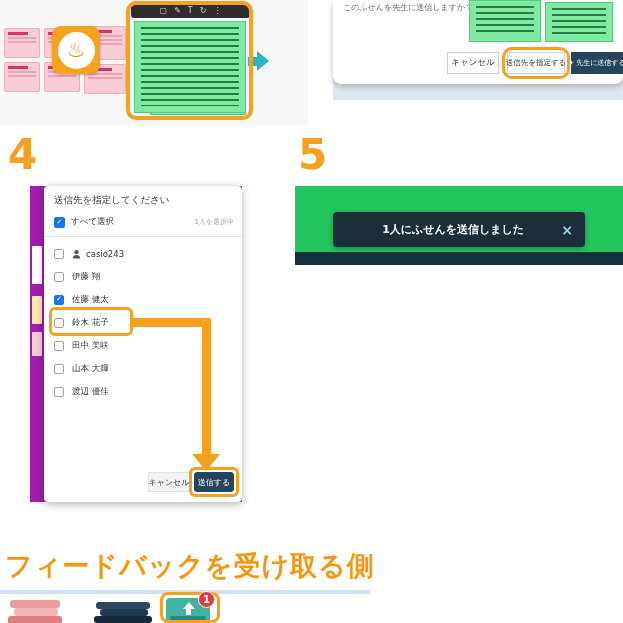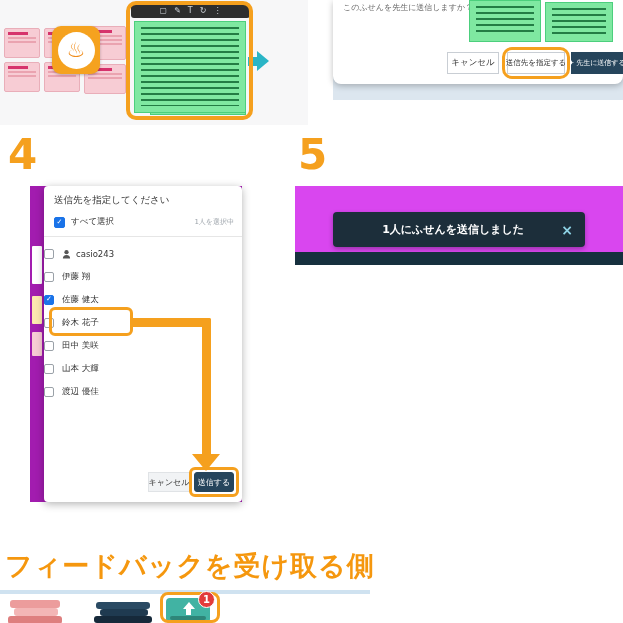--- a/index.html
+++ b/index.html
@@ -51,35 +51,35 @@
                     border-radius:4px; box-shadow:0 2px 8px rgba(0,0,0,.3); }
   .md-title { position:absolute; left:10px; top:8px; font-size:9.5px; color:#333; }
   .sel-row { position:absolute; left:10px; top:28px; height:16px; display:flex; align-items:center; gap:6px; }
   .sel-count { position:absolute; right:8px; top:31px; font-size:7px; color:#9aa1a8; }
   .md-divider { position:absolute; left:0; top:50px; width:100%; border-top:1px solid #e6e6e6; }
   .cb { width:10px; height:10px; border:1px solid #9aa1a8; border-radius:2px; background:#fff;
         display:flex; align-items:center; justify-content:center; flex:0 0 auto; }
   .cb.checked { background:#1a73e8; border-color:#1a73e8; color:#fff; font-size:7px; line-height:1; }
   .cb-big { width:11px; height:11px; }
   .m-list { position:absolute; left:0; top:56px; width:100%; }
-  .m-row { height:23px; display:flex; align-items:center; gap:8px; }
+  .m-row { height:23px; display:flex; align-items:center; gap:8px; padding-left:10px; }
   .m-name { font-size:8.5px; color:#333; }
   .user-ic { width:9px; height:10px; flex:0 0 auto; margin-right:-3px; }
   .row-hl { left:19px; top:121px; width:84px; height:29px; border-width:3px; border-radius:6px; z-index:6; }
   .md-btns { position:absolute; left:0; top:286px; width:198px; height:20px; }
   .btn-cancel4 { position:absolute; left:104px; top:0; width:42px; height:20px; background:#f1f3f5; color:#333;
                  border:1px solid #e0e3e6; font-size:8px; }
   .btn-send4 { position:absolute; left:150px; top:0; width:40px; height:20px; font-size:8px; border-radius:3px; }
   .send-hl { left:159px; top:281px; width:50px; height:30px; border-width:3px; border-radius:6px; z-index:6; }
   .arrow-seg { position:absolute; background:#f5a01e; z-index:8; border-radius:2px; }
   .arrow-head { position:absolute; z-index:8; width:0; height:0;
                 border-left:14px solid transparent; border-right:14px solid transparent; border-top:17px solid #f5a01e; }
 
   
-  .toast-panel { left:295px; top:186px; width:328px; height:79px; background:#d946ef; }
+  .toast-panel { left:295px; top:186px; width:328px; height:79px; background:#22c55e; }
   .toast-bottombar { position:absolute; left:0; bottom:0; width:100%; height:13px; background:#16303e; }
   .toast { position:absolute; left:38px; top:26px; width:252px; height:35px; background:#1c2e3a; border-radius:4px;
            display:flex; align-items:center; padding:0 12px; box-shadow:0 2px 5px rgba(0,0,0,.3); }
   .toast-msg { flex:1; text-align:center; color:#fff; font-size:11px; font-weight:bold; }
   .toast-close { color:#8fd4e6; font-size:14px; font-weight:bold; line-height:1; }
 
   
   .receiver-heading { left:5px; top:548px; font-size:27px; font-weight:bold; color:#f5970e; letter-spacing:1px; }
   .receiver-strip { left:0; top:590px; width:623px; height:33px; background:#fff; overflow:hidden; }
   .topline { position:absolute; left:0; top:0; width:370px; height:4px; background:#cfe2f0; }

